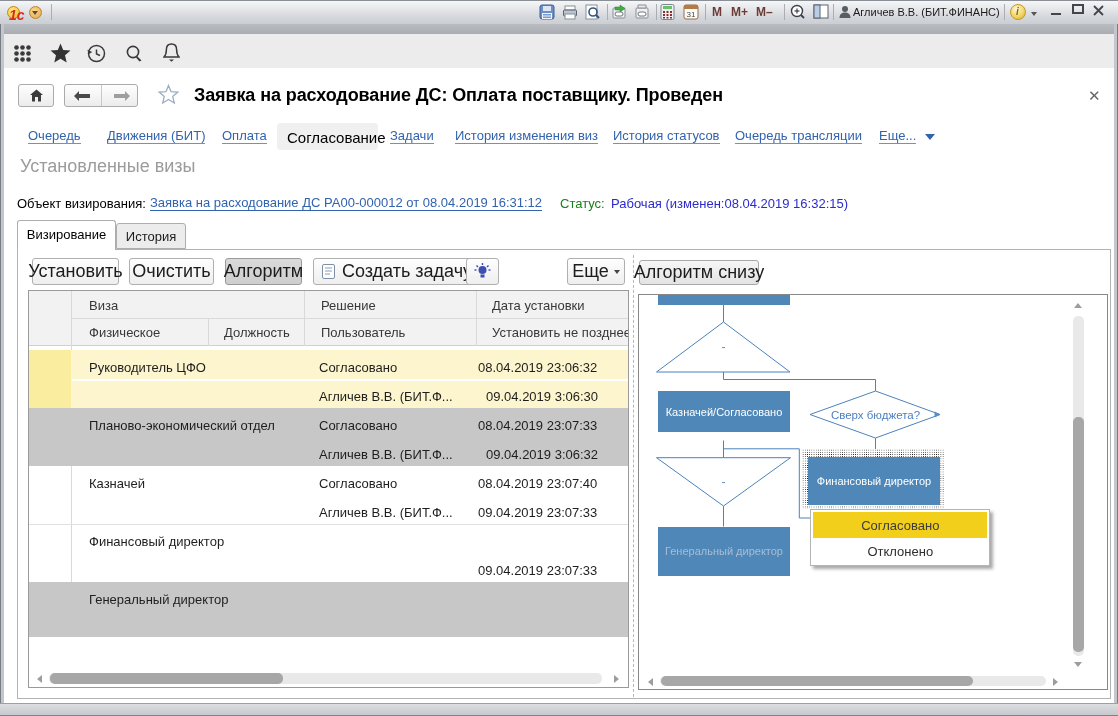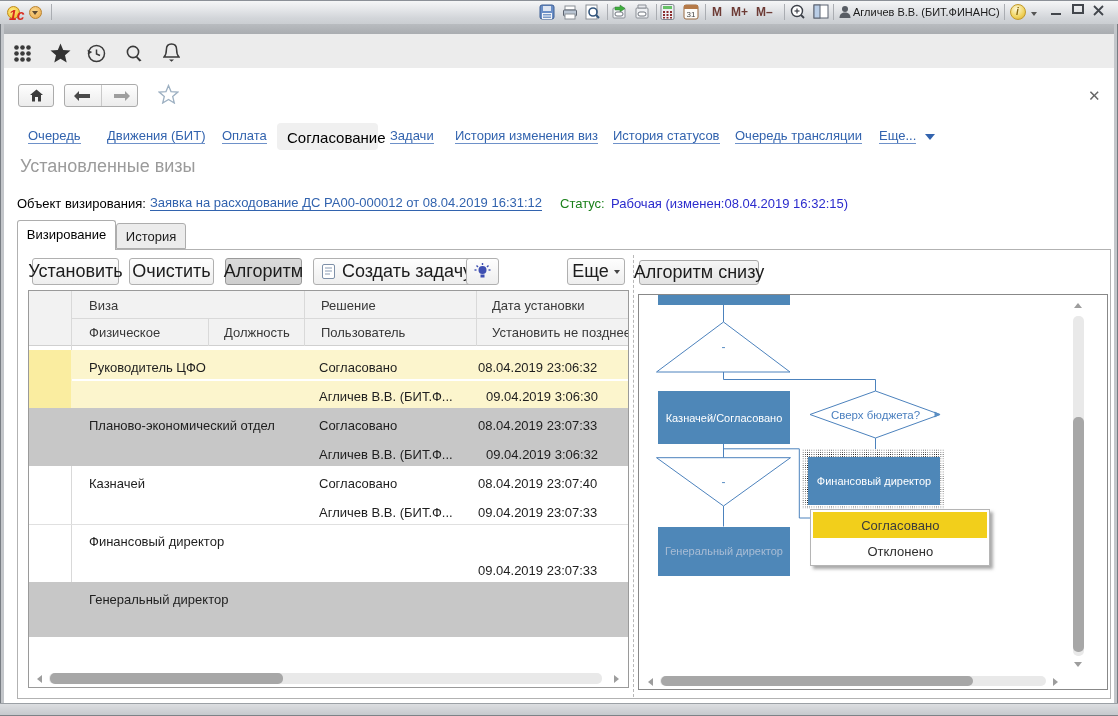--- a/index.html
+++ b/index.html
@@ -184,20 +184,21 @@
   <svg class="abs" style="left:74px;top:91px;" width="18" height="10">
     <path d="M5 0 L5 3 L16 3 L16 7 L5 7 L5 10 L0 5 Z" fill="#4a4a4a"></path>
   </svg>
   <svg class="abs" style="left:112px;top:91px;" width="18" height="10">
     <path d="M13 0 L13 3 L2 3 L2 7 L13 7 L13 10 L18 5 Z" fill="#9e9e9e"></path>
   </svg>
   <svg class="abs" style="left:158px;top:84px;" width="21" height="20">
     <path d="M10.5 1.5 L13 7.6 L19.8 8.1 L14.7 12.5 L16.3 19 L10.5 15.4 L4.7 19 L6.3 12.5 L1.2 8.1 L8 7.6 Z" fill="#fff" stroke="#9db0c2" stroke-width="1.3"></path>
   </svg>
 </div>
+<div class="abs" id="pagetitle" style="left:194px;top:85px;">Заявка на расходование ДС: Оплата поставщику. Проведен</div>
 <div class="abs" style="left:1088px;top:87px;font-size:15px;color:#666;">✕</div>
 
 <div class="abs" style="left:277px;top:123px;width:101px;height:27px;background:#f0f0f0;border-radius:4px;"></div>
 <a class="abs lnk tablnk" style="left:28px;">Очередь</a>
 <a class="abs lnk tablnk" style="left:107px;">Движения (БИТ)</a>
 <a class="abs lnk tablnk" style="left:222px;">Оплата</a>
 <div class="abs" style="left:287px;top:129px;font-size:15px;color:#000;">Согласование</div>
 <a class="abs lnk tablnk" style="left:390px;">Задачи</a>
 <a class="abs lnk tablnk" style="left:455px;">История изменения виз</a>
 <a class="abs lnk tablnk" style="left:613px;">История статусов</a>
@@ -310,21 +311,21 @@
       <polygon points="17.5,162.7 151.5,162.7 84.5,211" fill="#fff"></polygon>
       <line x1="84.5" y1="211" x2="84.5" y2="231.5"></line>
       <line x1="236.5" y1="143" x2="236.5" y2="154.2"></line>
     </g>
     <polygon points="295.5,116.5 301.5,119.5 295.5,122.5" fill="#5b8fc4"></polygon>
     <text x="84.5" y="56" font-size="12" fill="#5b8fc4" text-anchor="middle">-</text>
     <text x="84.5" y="191" font-size="12" fill="#5b8fc4" text-anchor="middle">-</text>
     <text x="236.5" y="124" font-size="11.5" fill="#4a7fbf" text-anchor="middle">Сверх бюджета?</text>
   </svg>
   <div class="fcbox" style="left:19px;top:0;width:132px;height:9.5px;"></div>
-  <div class="fcbox" style="left:19px;top:96px;width:132px;height:53px;">Казначей/Согласовано</div>
+  <div class="fcbox" style="left:19px;top:96px;width:132px;height:41px;">Казначей/Согласовано</div>
   <div class="fcbox" style="left:19px;top:231.5px;width:132px;height:49.5px;color:#a9bdd5;">Генеральный директор</div>
   <div class="abs" style="left:162.7px;top:154.2px;width:143.7px;height:60.1px;background-color:#fff;background-image:radial-gradient(circle,#000 38%,transparent 45%);background-size:2.2px 2.2px;"></div>
   <div class="fcbox" style="left:169px;top:162.4px;width:132px;height:48px;">Финансовый директор</div>
   <div class="abs" style="left:171.3px;top:214.1px;width:180px;height:57px;background:#fff;border:1px solid #b5b5b5;box-shadow:3px 3px 3px rgba(100,100,100,0.55);box-sizing:border-box;">
     <div style="position:absolute;left:2px;top:2px;width:174px;height:26px;background:#f2cf1b;display:flex;align-items:center;justify-content:center;font-size:13px;color:#3c3c3c;">Согласовано</div>
     <div style="position:absolute;left:2px;top:28px;width:174px;height:26px;background:#fff;display:flex;align-items:center;justify-content:center;font-size:13px;color:#2f2f2f;">Отклонено</div>
   </div>
 
   <div class="abs arrU" style="left:435px;top:8px;"></div>
   <div class="sbtrack" style="left:434px;top:21px;width:11px;height:340px;"></div>

